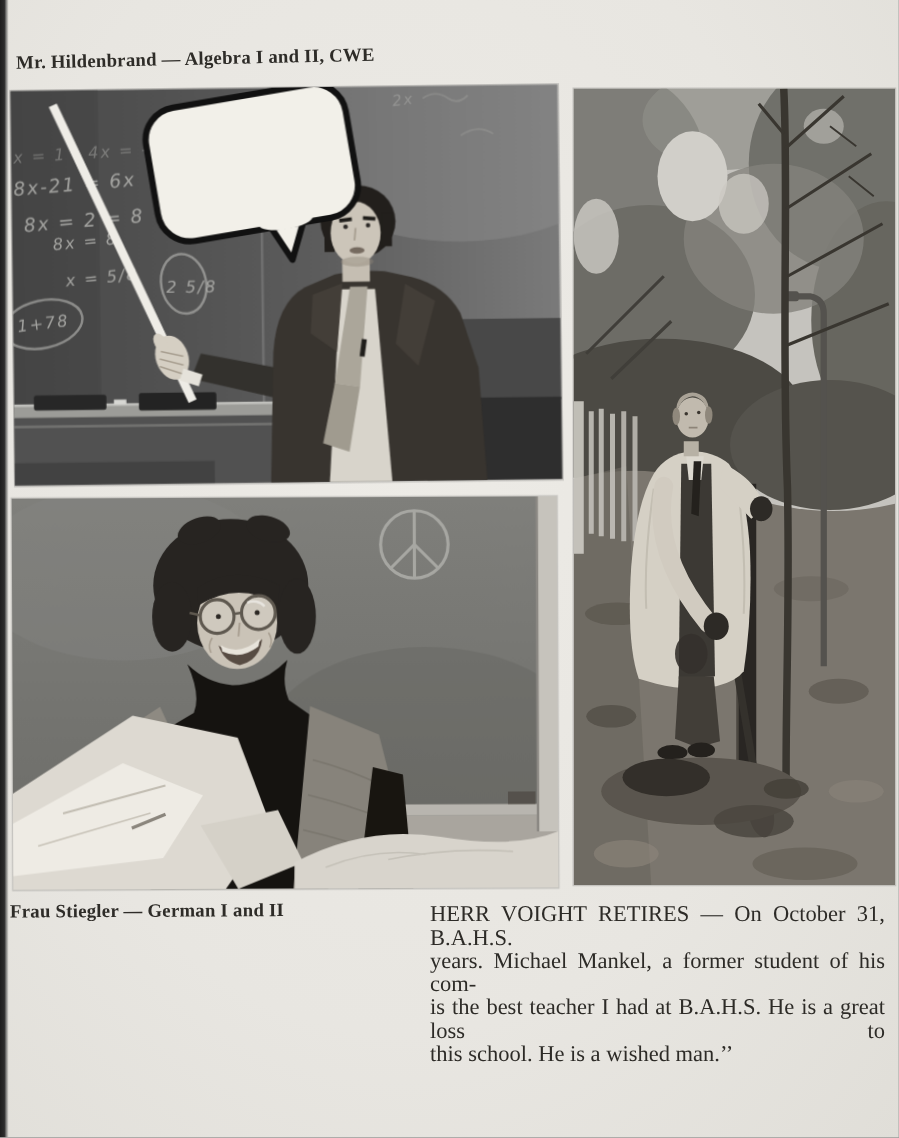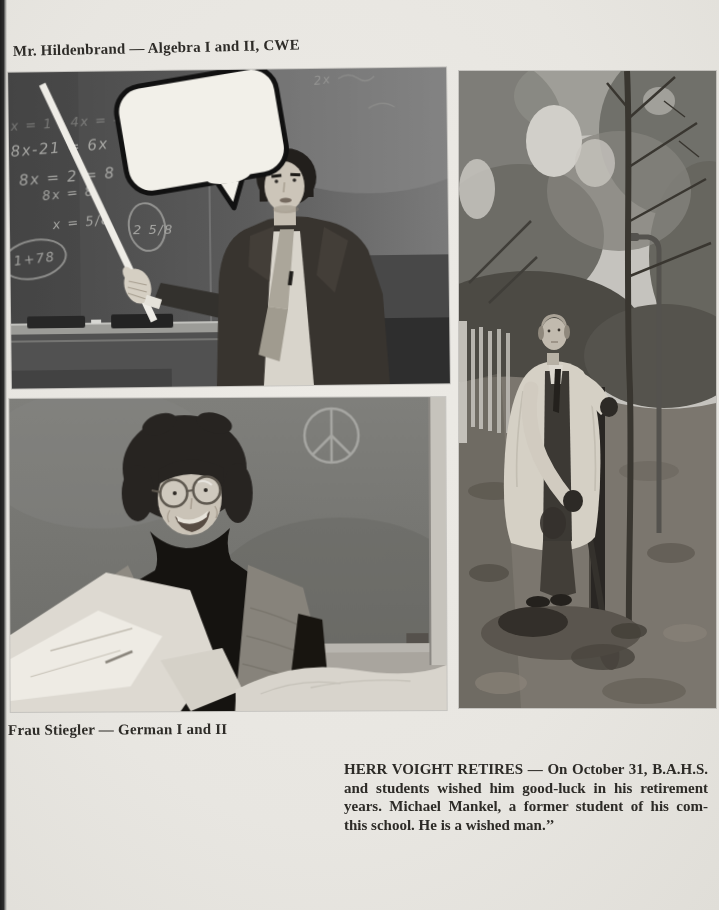--- a/index.html
+++ b/index.html
@@ -15,22 +15,22 @@
     letter-spacing:.2px;white-space:nowrap;
   }
   #cap-hildenbrand{left:13px;top:43px;transform:rotate(-1.3deg);transform-origin:left center;}
   #cap-stiegler{left:8px;top:722px;transform:rotate(-0.3deg);transform-origin:left center;}
   .photo{position:absolute;box-shadow:0 0 0 1px rgba(40,40,38,.18);filter:blur(.35px) contrast(.99);}
   #photo-classroom{left:10px;top:70px;width:438px;height:316px;transform:rotate(-0.7deg);}
   #photo-stiegler{left:10px;top:398px;width:436px;height:313px;transform:rotate(-0.25deg);}
   #photo-voight{left:459px;top:71px;width:257px;height:637px;}
   .photo svg{display:block;width:100%;height:100%;}
   #article{
-    position:absolute;left:344px;top:760px;width:364px;
-    font-weight:bold;font-size:15px;line-height:18.6px;color:#2d2b27;
+    position:absolute;left:344px;top:722px;width:364px;
+    font-weight:normal;font-size:18px;line-height:18.6px;color:#2d2b27;
   }
   .jline{text-align:justify;text-align-last:justify;white-space:normal;}
   .jline.last{text-align-last:left;}
   .chalk{font-family:"DejaVu Sans",sans-serif;font-style:italic;fill:#c3c3bf;letter-spacing:1.5px;}
 </style>
 </head>
 <body>
 
 <div id="page">
   <div class="scan-edge"></div>
@@ -262,17 +262,17 @@
         <ellipse cx="102" cy="562" rx="80" ry="27" fill="#5a554d"></ellipse>
         <ellipse cx="74" cy="551" rx="35" ry="15" fill="#322e29"></ellipse>
         <ellipse cx="144" cy="586" rx="32" ry="13" fill="#4a453e" opacity=".85"></ellipse>
         <ellipse cx="170" cy="560" rx="18" ry="8" fill="#413d36" opacity=".8"></ellipse>
       </g>
     </svg>
   </div>
 
   <div id="article">
     <div class="jline">HERR VOIGHT RETIRES — On October 31, B.A.H.S.</div>
-    <div class="jline">and students wished him good-luck in his retirement</div>
     <div class="jline">years. Michael Mankel, a former student of his com-</div>
+    <div class="jline">is the best teacher I had at B.A.H.S. He is a great loss to</div>
     <div class="jline last">this school. He is a wished man.’’</div>
   </div>
 </div>
 
 </body></html>

